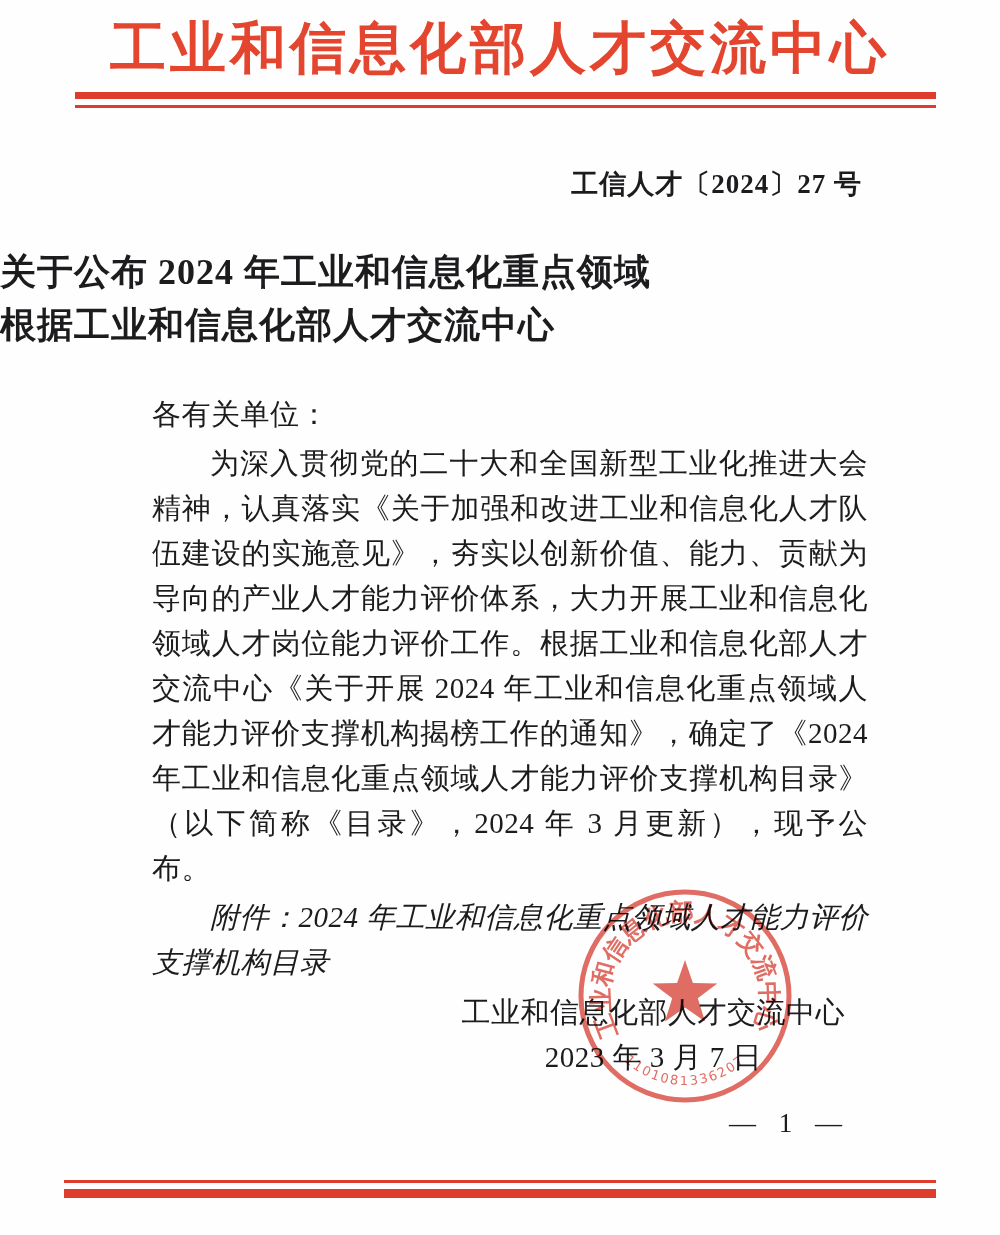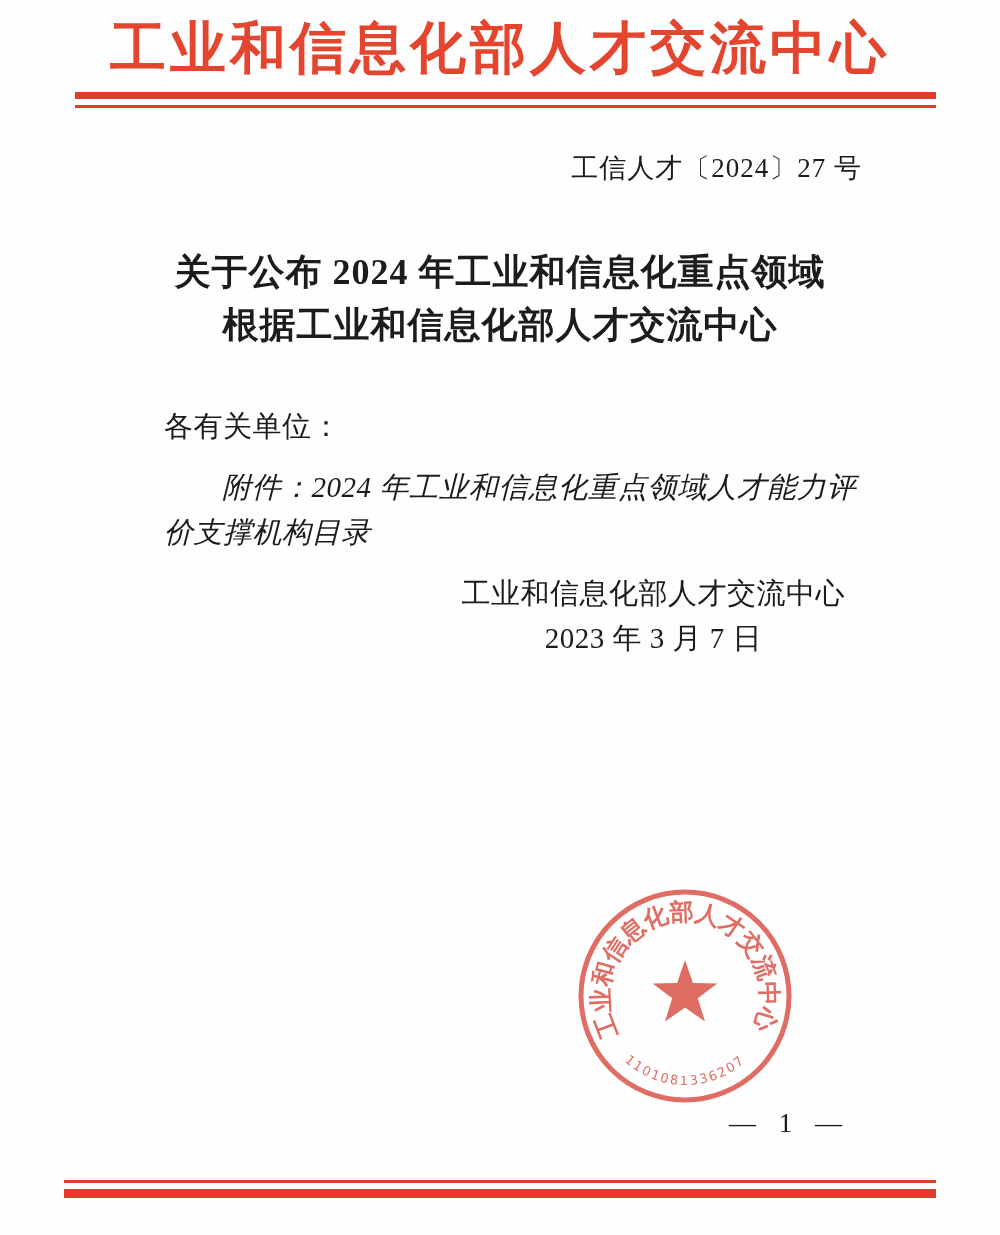--- a/index.html
+++ b/index.html
@@ -25,47 +25,47 @@
     white-space: nowrap;
   }
   .rule { position: absolute; background: #de3c2c; }
   .rule-top-thick   { left: 75px;  right: 64px; top: 92px;   height: 7px; }
   .rule-top-thin    { left: 75px;  right: 64px; top: 105px;  height: 3px; }
   .rule-bot-thin    { left: 64px;  right: 64px; top: 1180px; height: 3px; }
   .rule-bot-thick   { left: 64px;  right: 64px; top: 1189px; height: 9px; }
   
   .doc-number {
     position: absolute;
-    top: 150px; right: 138px;
+    top: 166px; right: 138px;
     font-size: 27px;
     letter-spacing: 1px;
     white-space: nowrap;
+    font-weight: bold;
   }
   
   .doc-title {
     position: absolute;
     top: 246px; left: 0; right: 0;
-    text-align: center;
     font-size: 36px;
     line-height: 53px;
     font-weight: 700;
     letter-spacing: 1px;
   }
   
   .content {
     position: absolute;
     top: 388px;
     left: 148px;
     width: 724px;
     font-size: 29px;
     line-height: 45px;
     text-align: justify;
     letter-spacing: 0.5px;
   }
-  .content p { margin: 16px; }
+  .content p { margin: 4px; }
   .para { text-indent: 2em; }
   .attachment { margin-top: 45px; font-style: italic; }
   .sign-wrap { display: flex; justify-content: flex-end; margin-top: 5px; margin-right: 27px; }
   .sign-block { text-align: center; }
   .contact { margin-top: 6px; margin-left: 57px; white-space: nowrap; }
   
   .page-number {
     position: absolute;
     top: 1108px; right: 158px;
     font-size: 27px;
@@ -100,20 +100,21 @@
 
   <div class="doc-number">工信人才〔2024〕27 号</div>
 
   <div class="doc-title">
     <div>关于公布 2024 年工业和信息化重点领域</div>
     <div>根据工业和信息化部人才交流中心</div>
   </div>
 
   <div class="content">
     <p class="salutation">各有关单位：</p>
+    <p class="para">为深入贯彻党的二十大和全国新型工业化推进大会精神，认真落实《关于加强和改进工业和信息化人才队伍建设的实施意见》，夯实以创新价值、能力、贡献为导向的产业人才能力评价体系，大力开展工业和信息化领域人才岗位能力评价工作。根据工业和信息化部人才交流中心《关于开展 2024 年工业和信息化重点领域人才能力评价支撑机构揭榜工作的通知》，确定了《2024 年工业和信息化重点领域人才能力评价支撑机构目录》（以下简称《目录》，2024 年 3 月更新），现予公布。</p>
     <p class="para attachment">附件：2024 年工业和信息化重点领域人才能力评价支撑机构目录</p>
 
     <div class="sign-wrap">
       <div class="sign-block">
         <div>工业和信息化部人才交流中心</div>
         <div>2023 年 3 月 7 日</div>
       </div>
     </div>
 
   </div>

